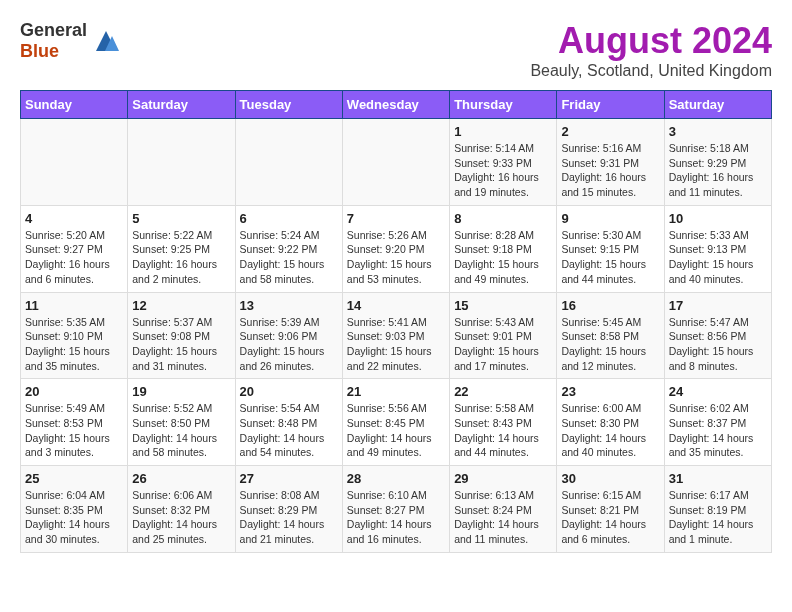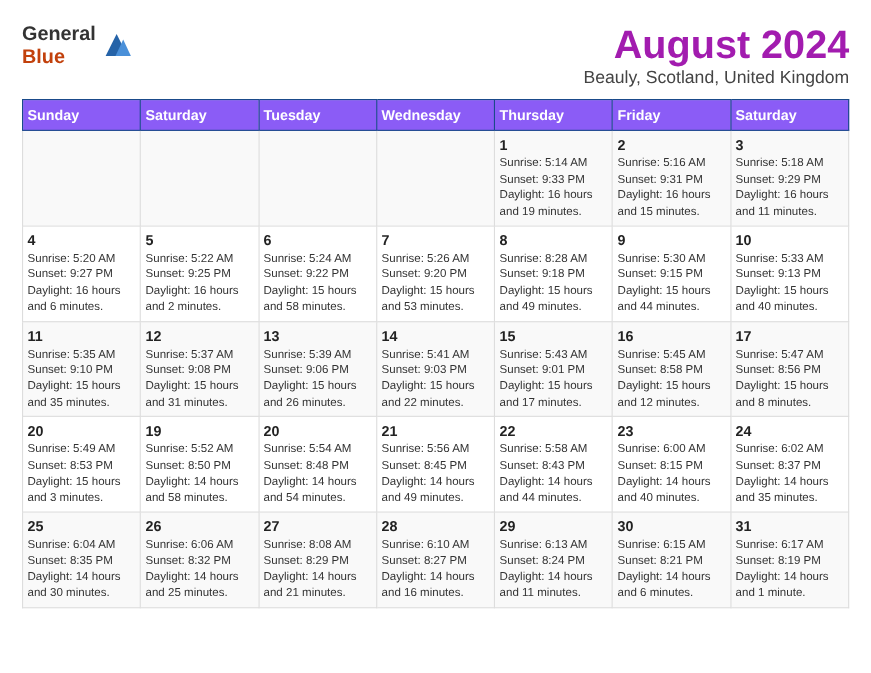--- a/index.html
+++ b/index.html
@@ -219,21 +219,21 @@
 and 54 minutes.</span></td>
         <td><span class="day-number">21</span><span class="day-info" style="white-space: pre-line;">Sunrise: 5:56 AM
 Sunset: 8:45 PM
 Daylight: 14 hours
 and 49 minutes.</span></td>
         <td><span class="day-number">22</span><span class="day-info" style="white-space: pre-line;">Sunrise: 5:58 AM
 Sunset: 8:43 PM
 Daylight: 14 hours
 and 44 minutes.</span></td>
         <td><span class="day-number">23</span><span class="day-info" style="white-space: pre-line;">Sunrise: 6:00 AM
-Sunset: 8:15 PM
+Sunset: 8:30 PM
 Daylight: 14 hours
 and 40 minutes.</span></td>
         <td><span class="day-number">24</span><span class="day-info" style="white-space: pre-line;">Sunrise: 6:02 AM
 Sunset: 8:37 PM
 Daylight: 14 hours
 and 35 minutes.</span></td>
       </tr>
       <tr>
         <td><span class="day-number">25</span><span class="day-info" style="white-space: pre-line;">Sunrise: 6:04 AM
 Sunset: 8:35 PM

